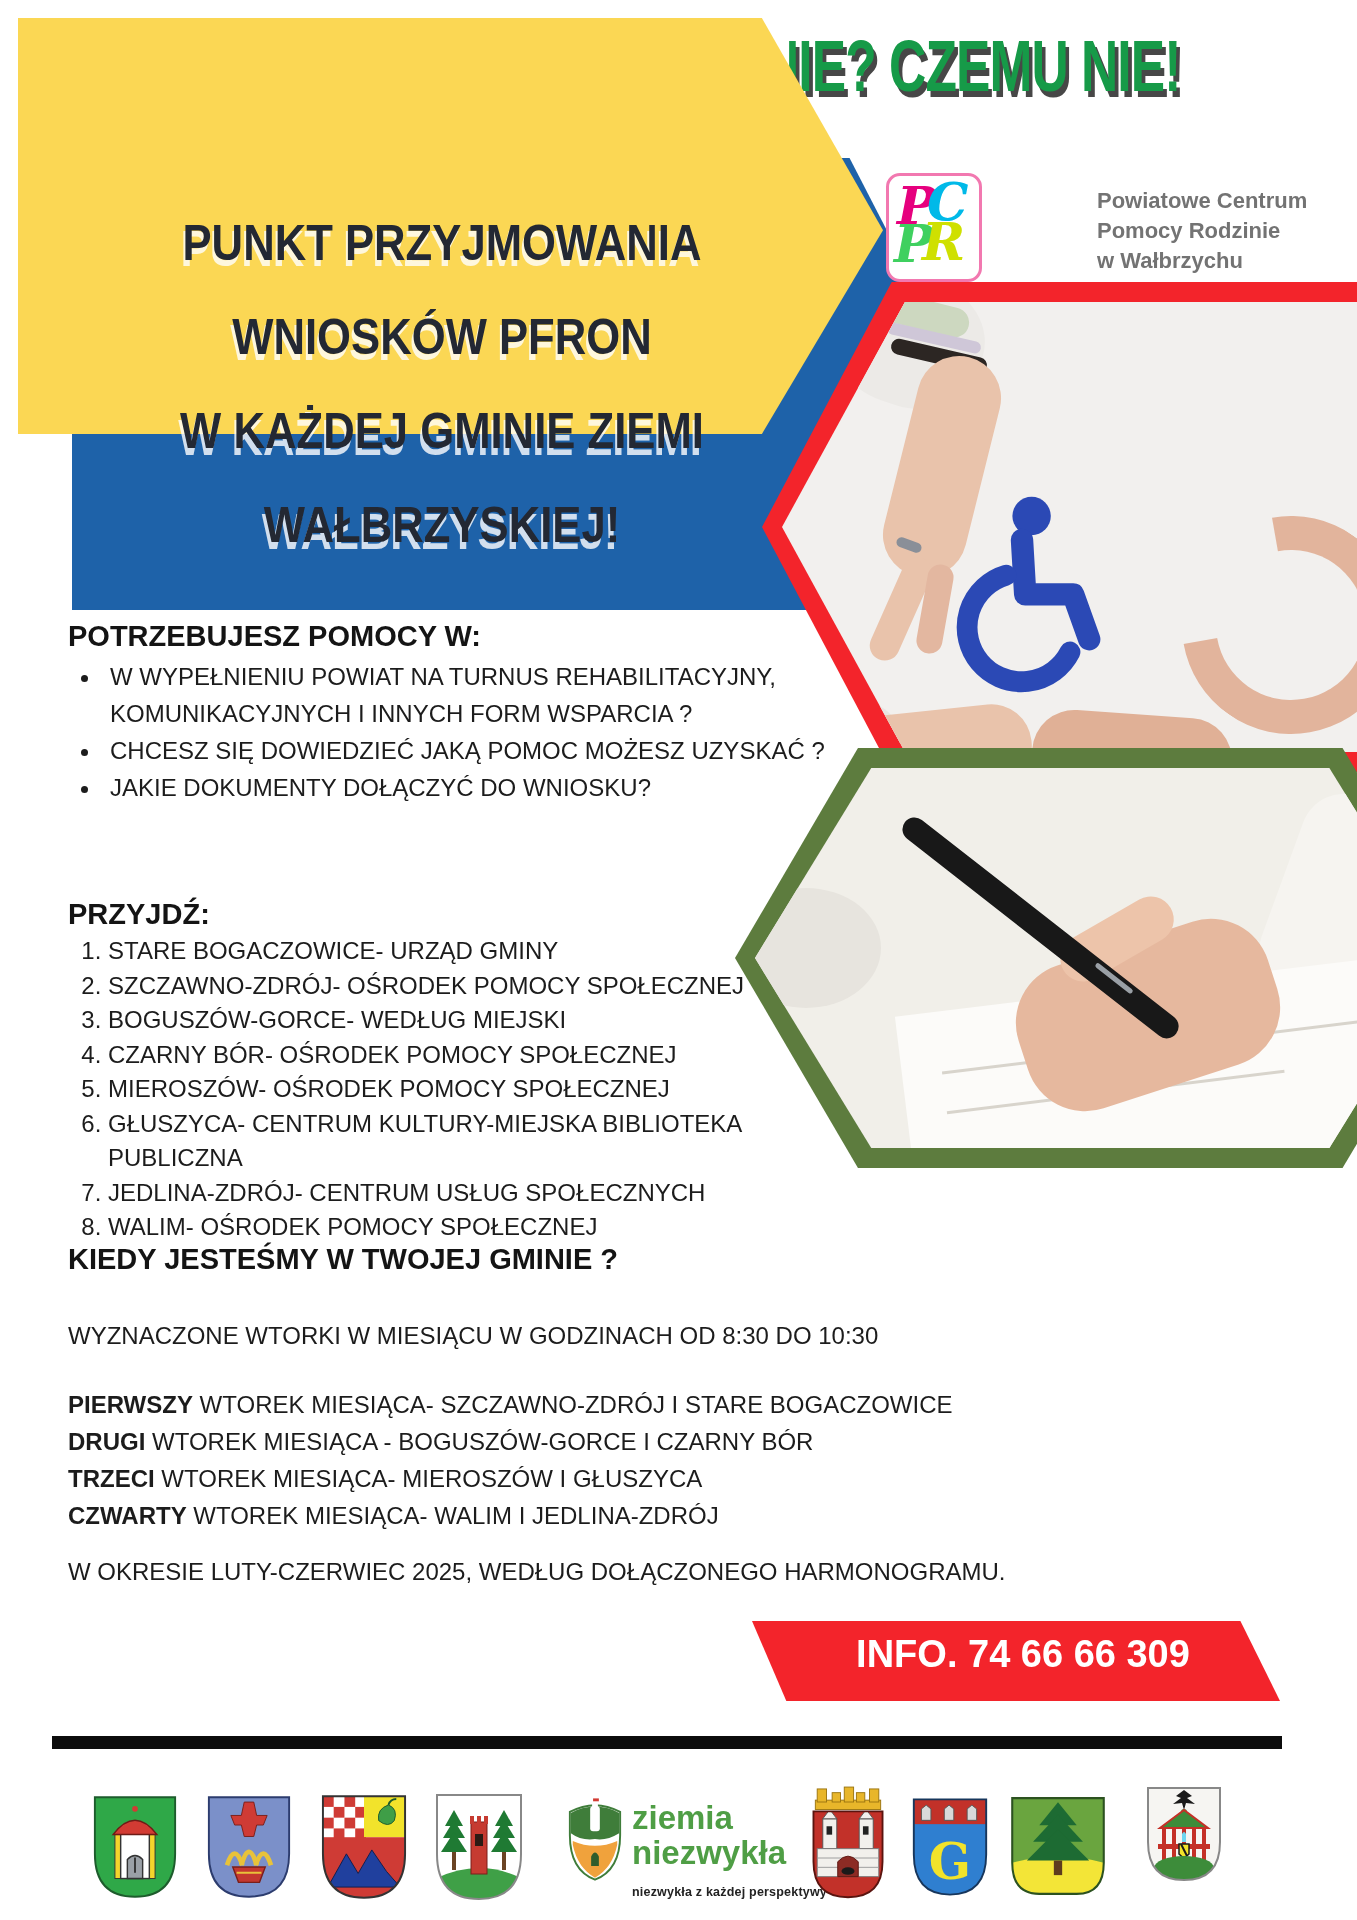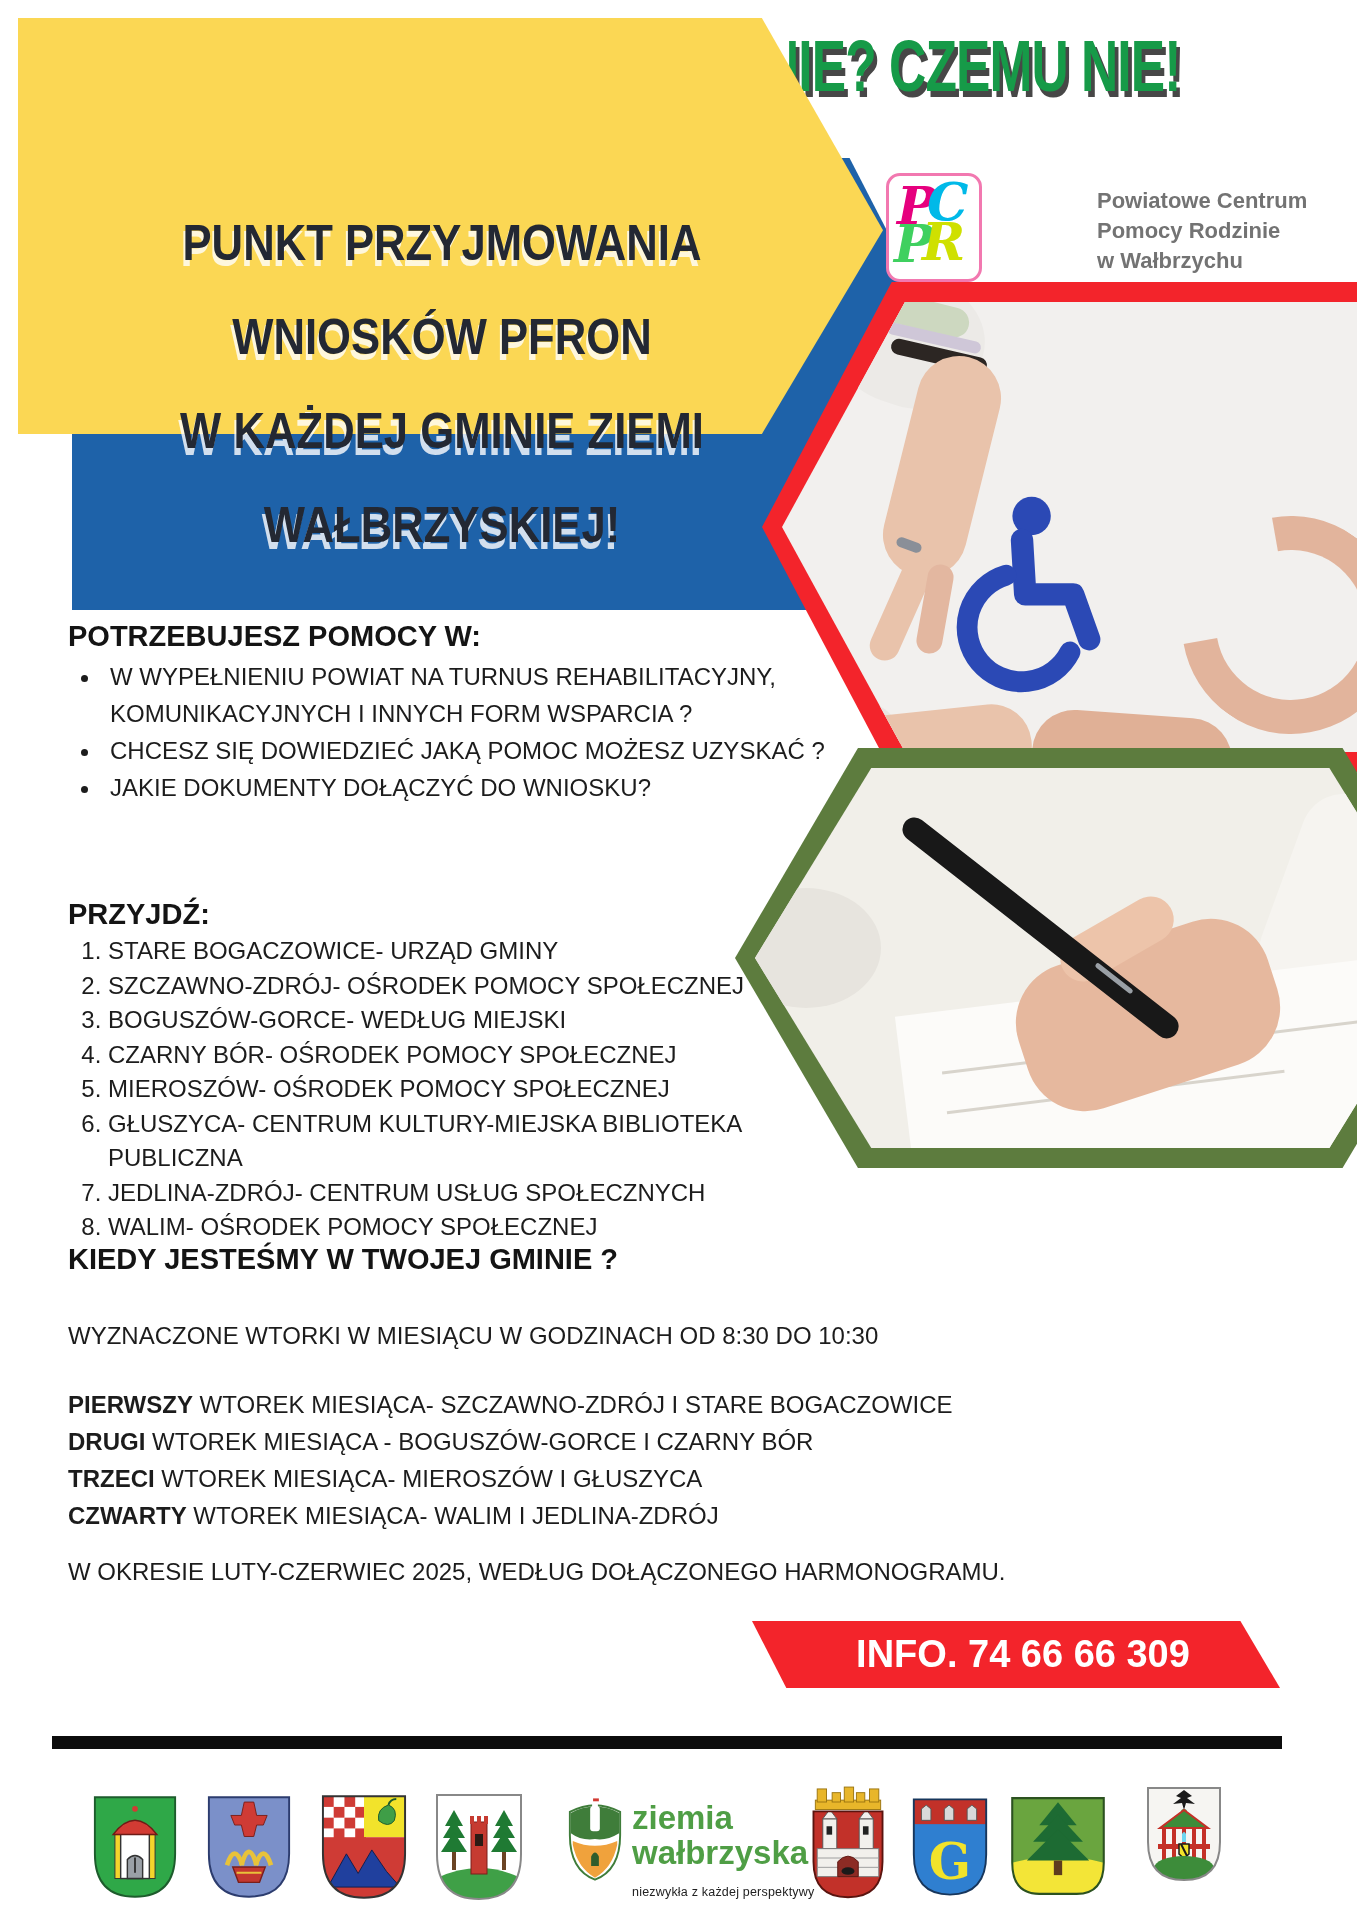--- a/index.html
+++ b/index.html
@@ -76,30 +76,30 @@
   .help-ul span{display:block;}
   .come-h{left:68px;top:898px;}
   .come-ol{left:68px;top:934px;width:760px;margin:0;padding-left:40px;line-height:34.5px;}
   .kiedy-h{left:68px;top:1243px;}
   .hours-line{left:68px;top:1322px;}
   .sched{left:68px;top:1386px;line-height:37px;}
   .sched b{font-weight:800;text-align:center;}
   .period-line{left:68px;top:1558px;}
 
   
-  .info-banner{left:752px;top:1621px;width:528px;height:67px;background:#f3242b;
+  .info-banner{left:752px;top:1621px;width:528px;height:80px;background:#f3242b;
     clip-path:polygon(0 0,92.5% 0,100% 100%,6.5% 100%);}
   .info-text{width:100%;height:67px;line-height:67px;text-align:center;padding-left:14px;
     box-sizing:border-box;color:#fff;font-size:38px;font-weight:800;}
 
   .black-bar{left:52px;top:1736px;width:1230px;height:13px;background:#0c0c0c;}
 
   
   .ziemia-text{left:632px;top:1800px;color:#4f9e45;font-size:33px;font-weight:800;line-height:35px;}
-  .ziemia-tag{margin-top:5px;font-size:12.5px;font-weight:400;color:#222;letter-spacing:0.2px;}
+  .ziemia-tag{margin-top:5px;font-size:12.5px;font-weight:700;color:#222;letter-spacing:0.2px;}
 </style>
 </head>
 <body>
 
 <div class="page">
 
   <div class="abs main-title">POWIAT W TWOJEJ GMINIE? CZEMU NIE!</div>
 
   <div class="abs arrow-outer"></div>
   <div class="abs arrow-inner"></div>
@@ -298,21 +298,21 @@
     <path d="M4 16 Q30 2 56 16 L56 40 Q56 76 30 86 Q4 76 4 40 Z" fill="#ffffff" stroke="#3f7d3a" stroke-width="2"></path>
     <path d="M5 17 Q30 4 55 17 L55 38 Q42 46 30 44 Q16 46 5 38 Z" fill="#3f7d3a"></path>
     <rect x="25" y="10" width="10" height="26" rx="3" fill="#ffffff"></rect>
     <rect x="27" y="4" width="6" height="8" rx="2" fill="#ffffff"></rect>
     <path d="M28 2 h6 v3 h-6 Z" fill="#d23b33"></path>
     <path d="M7 46 Q30 56 53 46 L53 50 Q48 74 30 84 Q12 74 7 50 Z" fill="#f0a23c"></path>
     <path d="M26 62 Q30 54 34 62 L34 72 L26 72 Z" fill="#2f5d2c"></path>
   </svg>
   <div class="abs ziemia-text">
     <div>ziemia</div>
-    <div>wałbrzyska</div>
+    <div>niezwykła</div>
     <div class="ziemia-tag">niezwykła z każdej perspektywy</div>
   </div>
 
   <svg class="abs" style="left:806px;top:1782px;" width="84" height="124" viewBox="0 0 90 126">
     <defs>
         <clipPath id="sh6">
           <path d="M8 28 H82 V82 Q82 120 45 120 Q8 120 8 82 Z"></path>
         </clipPath>
       </defs>
     <g fill="#e8b62a" stroke="#9a7410" stroke-width="1">

